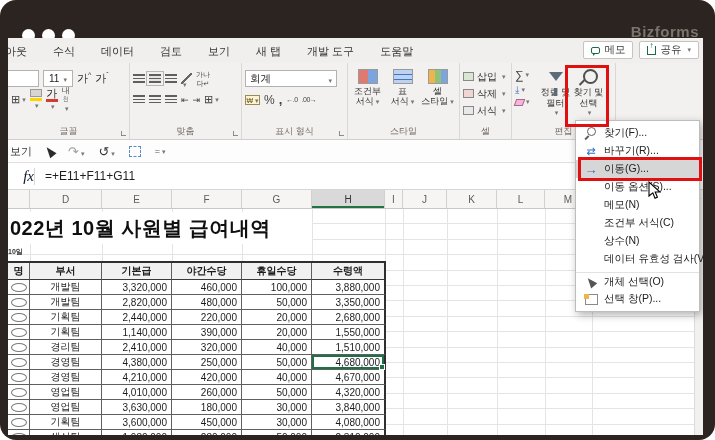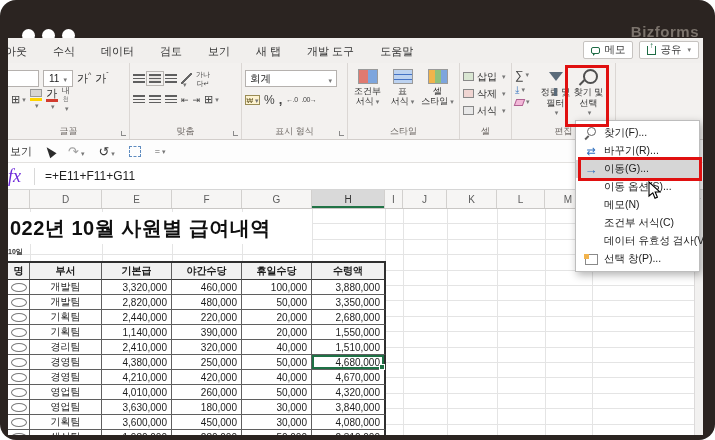--- a/index.html
+++ b/index.html
@@ -59,21 +59,21 @@
   .mag::after { content:""; position:absolute; width:2px; height:7px; background:#4f4f4f; left:-4px; bottom:-4px; transform:rotate(45deg); }
   .red-frame { position:absolute; top:-3px; left:-7px; right:-4px; bottom:-1px; border:3px solid #e01010; z-index:45; }
   
   .qat { position:absolute; top:102px; left:0; right:0; height:23px; background:#fdfdfd; border-bottom:1px solid #e3e1df; display:flex; align-items:center; gap:14px; padding-left:2px; font-size:11px; color:#333; }
   .ptr { width:0; height:0; border-left:4px solid transparent; border-right:4px solid transparent; border-bottom:11px solid #2b2b2b; transform:rotate(-38deg); }
   .arr { font-size:13px; color:#3a3a3a; }
   .arr.dim { color:#a0a0a0; }
   .objsel { width:12px; height:11px; border:1px dashed #5f8cc0; }
   
   .fbar { position:absolute; top:125px; left:0; right:0; height:27px; background:#fff; border-bottom:1px solid #d6d6d6; display:flex; align-items:center; }
-  .fx { font-family:"Liberation Serif", serif; font-style:italic; font-size:18px; color:#6d28d9; width:26px; text-align:left; }
+  .fx { font-family:"Liberation Serif", serif; font-style:italic; font-size:15px; color:#0f172a; width:26px; text-align:right; }
   .fsep { width:1px; height:17px; background:#d8d8d8; margin-right:10px; }
   .formula { font-size:12px; color:#1f1f1f; }
   .fchev { position:absolute; left:685px; top:130px; font-size:8px; color:#777; }
   
   .colheads { position:absolute; top:152px; left:0; width:686px; height:19px; background:#f6f5f4; border-bottom:1px solid #c9c7c5; display:flex; z-index:4; }
   .colheads span { display:flex; align-items:center; justify-content:center; font-size:10px; color:#5c5c5c; border-right:1px solid #d2d0ce; height:100%; }
   .colheads span:nth-of-type(1){width:22px}.colheads span:nth-of-type(2){width:72px}
   .colheads span:nth-of-type(3){width:70px}.colheads span:nth-of-type(4){width:70px}
   .colheads span:nth-of-type(5){width:70px}.colheads span:nth-of-type(6){width:73px}
   .colheads span:nth-of-type(7){width:18px}.colheads span:nth-of-type(8){width:44px}
@@ -490,26 +490,34 @@
         <div class="mi" data-state="" data-sep="">
           <span class="ic" data-icon=""></span>
           <span>메모(N)</span>
         </div>
 
         <div class="mi" data-state="" data-sep="">
           <span class="ic" data-icon=""></span>
           <span>조건부 서식(C)</span>
         </div>
 
+        <div class="mi" data-state="" data-sep="">
+          <span class="ic" data-icon=""></span>
+          <span>상수(N)</span>
+        </div>
 
         <div class="mi" data-state="" data-sep="">
           <span class="ic" data-icon=""></span>
           <span>데이터 유효성 검사(V)</span>
         </div>
 
+        <div class="mi" data-state="" data-sep="1">
+          <span class="ic" data-icon="object-select-icon"></span>
+          <span>개체 선택(O)</span>
+        </div>
 
         <div class="mi" data-state="" data-sep="">
           <span class="ic" data-icon="selection-pane-icon"></span>
           <span>선택 창(P)...</span>
         </div>
       </div>
 
     <svg class="cursor" width="13" height="19" viewBox="0 0 13 19">
       <path d="M1 1 L1 15 L4.8 11.8 L7 17.2 L9.4 16.2 L7.2 11 L12 11 Z" fill="#fff" stroke="#000" stroke-width="1.1"></path>
     </svg>

